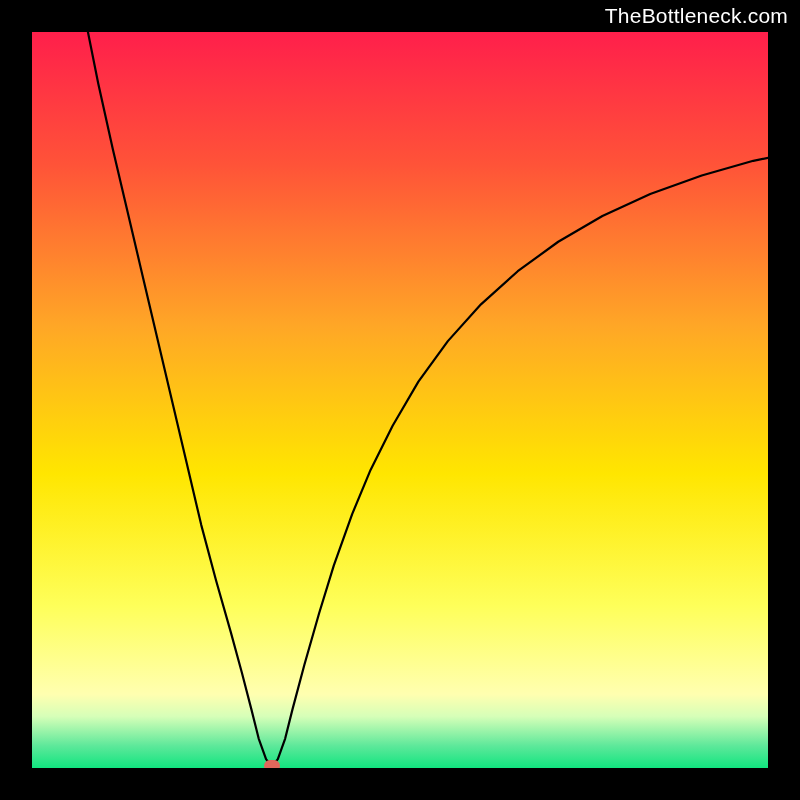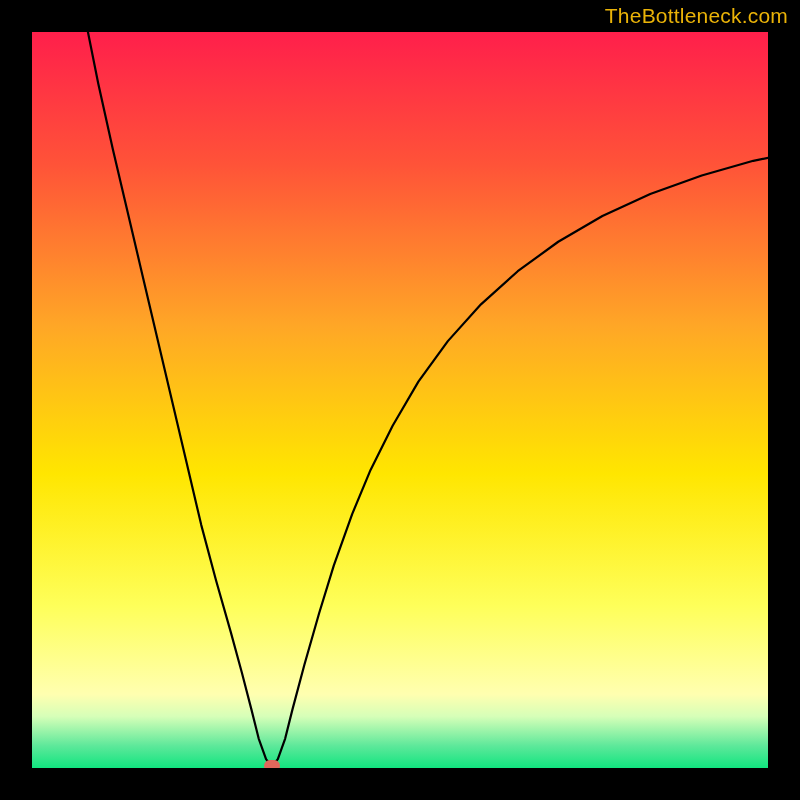--- a/index.html
+++ b/index.html
@@ -8,21 +8,21 @@
     height: 800px;
     background: #000;
     position: relative;
     font-family: Arial, Helvetica, sans-serif;
     overflow: hidden;
   }
   .watermark {
     position: absolute;
     top: 4px;
     right: 12px;
-    color: #eab308;
+    color: #ffffff;
     font-size: 21px;
     font-weight: 500;
     letter-spacing: 0.2px;
     z-index: 50;
   }
   .frame {
     position: absolute;
     width: 800px;
     height: 800px;
     top: 0; left: 0;

